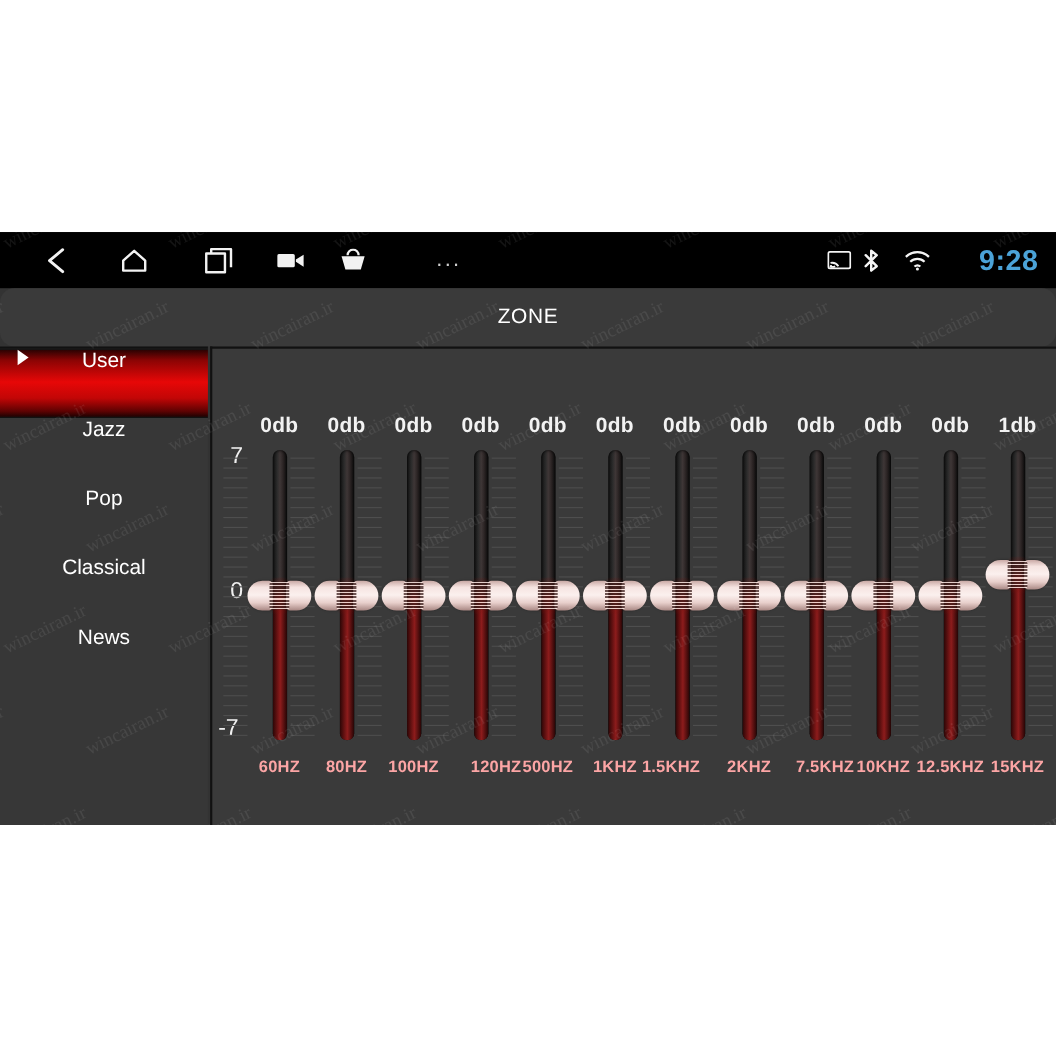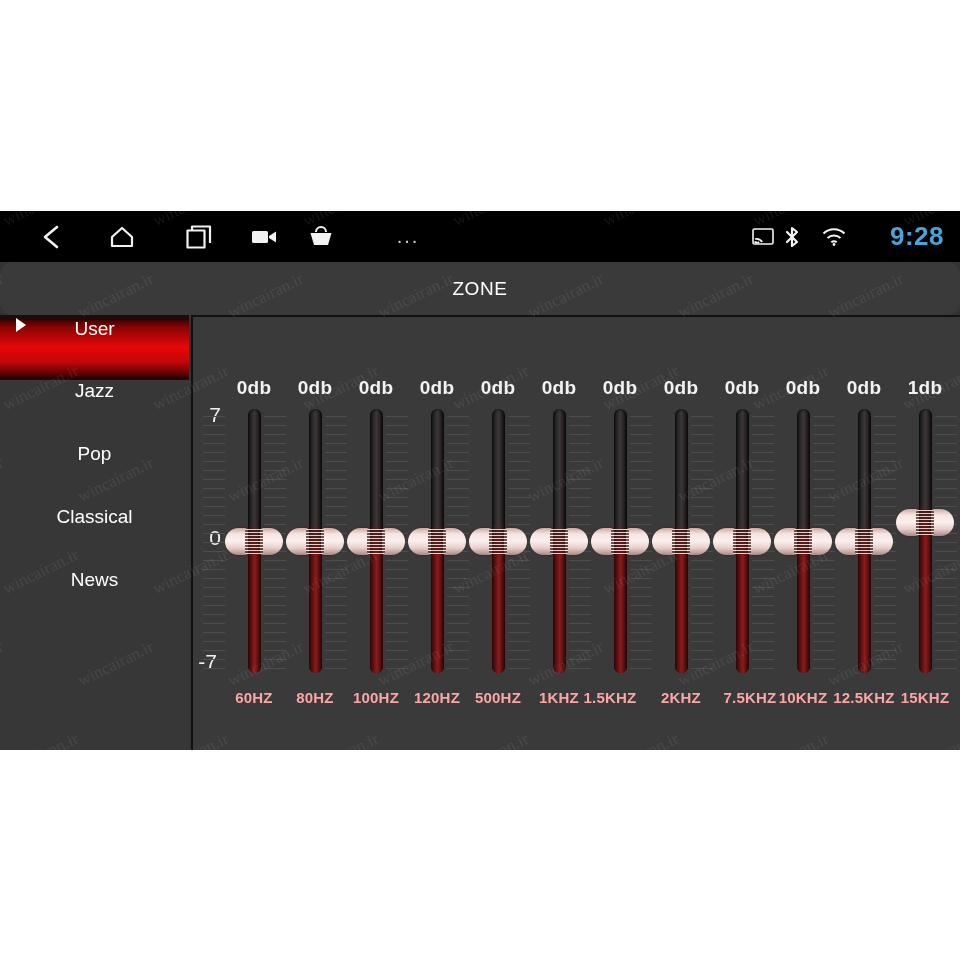--- a/index.html
+++ b/index.html
@@ -814,21 +814,21 @@
           <div class="track">
             <div class="track-fill" style="height: 132px;"></div>
           </div>
           <div class="knob" style="top: 151px;">
             <div class="glow"></div>
             <div class="wing left"></div>
             <div class="wing right"></div>
             <div class="grip"></div>
           </div>
         </div>
-        <div class="freq-label" style="left: 207px;">120HZ</div>
+        <div class="freq-label" style="left: 207px; text-align: right;">120HZ</div>
         <div class="slider" style="left: 274px;">
           <div class="db-label">0db</div>
           <div class="track">
             <div class="track-fill" style="height: 132px;"></div>
           </div>
           <div class="knob" style="top: 151px;">
             <div class="glow"></div>
             <div class="wing left"></div>
             <div class="wing right"></div>
             <div class="grip"></div>

